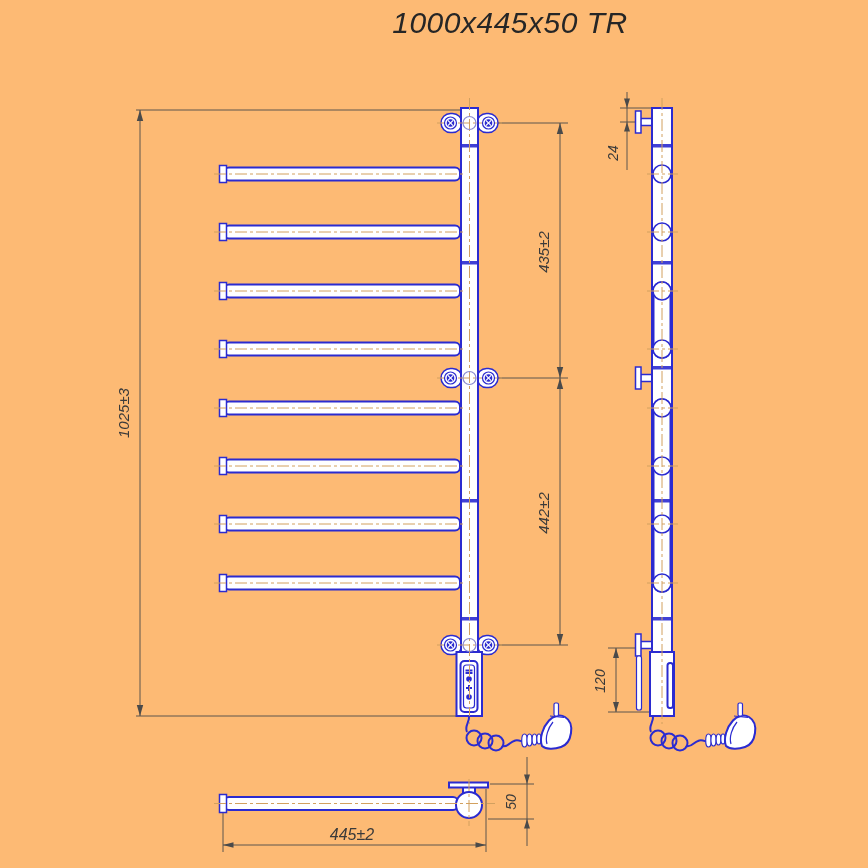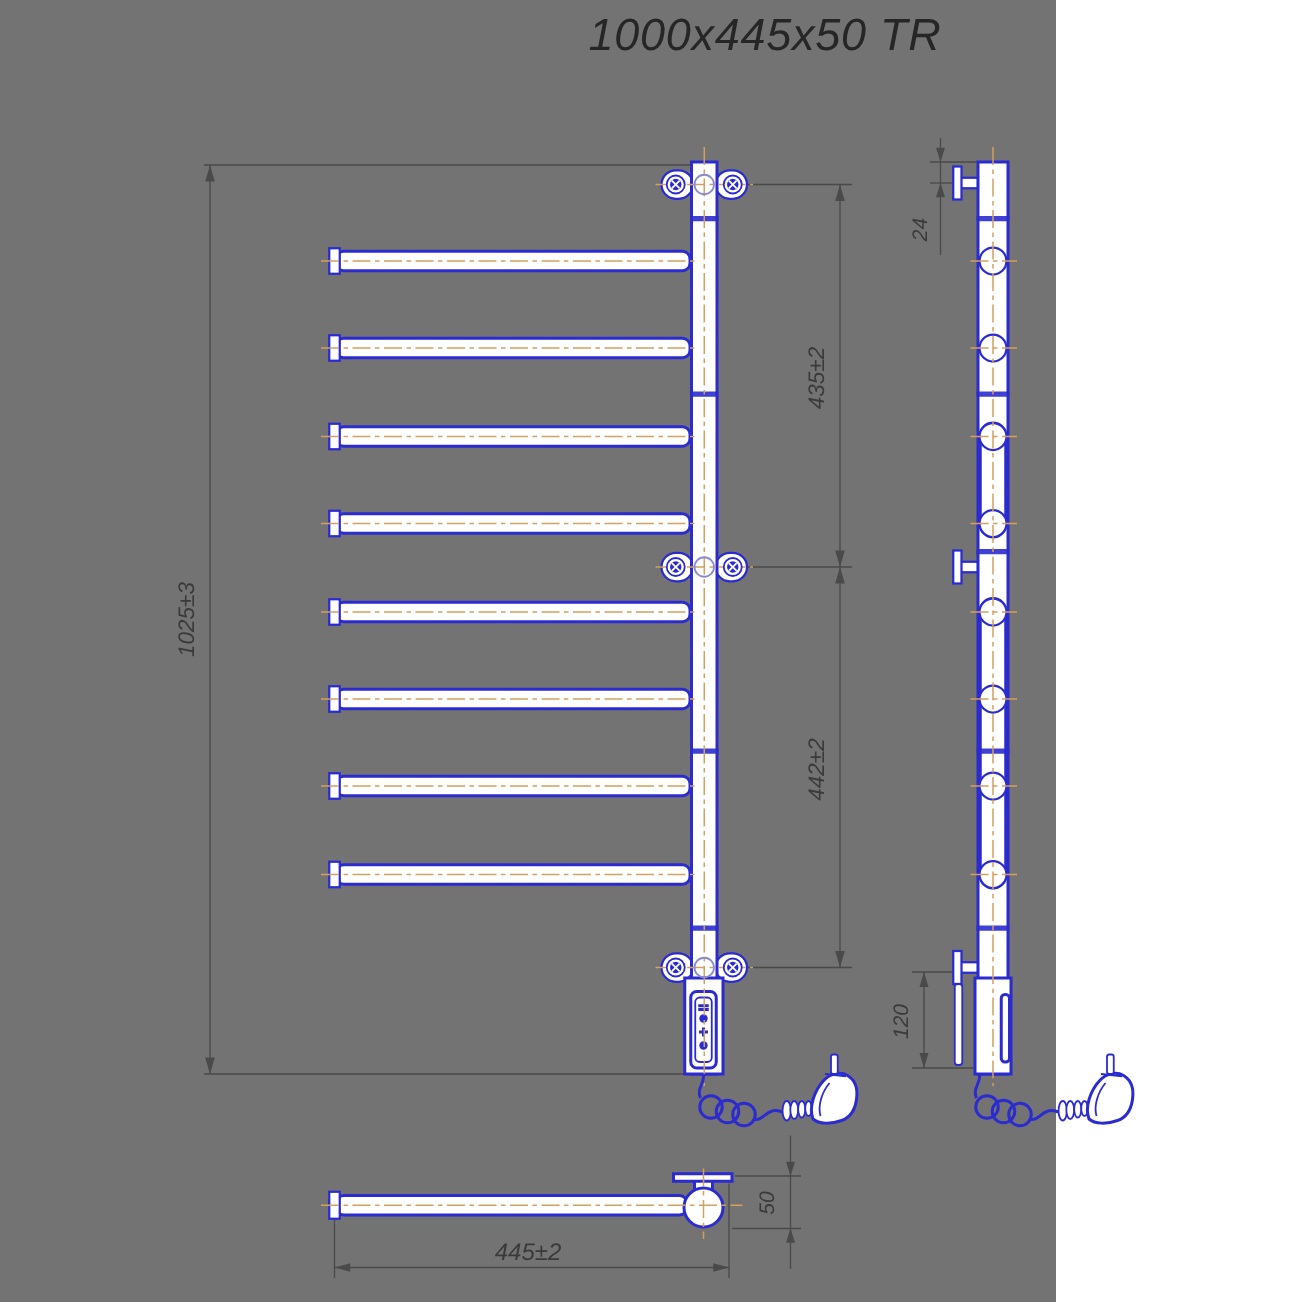--- a/index.html
+++ b/index.html
@@ -1,21 +1,21 @@
 <!DOCTYPE html>
 <html><head>
 <meta charset="utf-8">
 <style>
   :root{
     --blue:#2b2bd0;
     --cl:#d2a05f;
     --dim:#4a4a4a;
   }
   html,body{margin:0;padding:0;background:#fff;}
-  .canvas{width:704px;height:868px;background:#737373;position:relative;font-family:"Liberation Sans",sans-serif;}
+  .canvas{width:868px;height:868px;background:#fdba74;position:relative;font-family:"Liberation Sans",sans-serif;}
   svg{display:block;}
   .of{fill:#fff;stroke:var(--blue);stroke-width:2;}
   .o{fill:none;stroke:var(--blue);stroke-width:2;}
   .th{stroke-width:1.5;}
   .tn{stroke-width:1.2;}
   .seam{fill:var(--blue);stroke:none;opacity:.9;}
   .c{fill:none;stroke:var(--cl);stroke-width:1;stroke-dasharray:12 3 3 3;}
   .d{fill:none;stroke:var(--dim);stroke-width:0.9;}
   .ar{fill:var(--dim);stroke:none;}
   .t{fill:#3a3a3a;font:italic 15px "Liberation Sans",sans-serif;}

